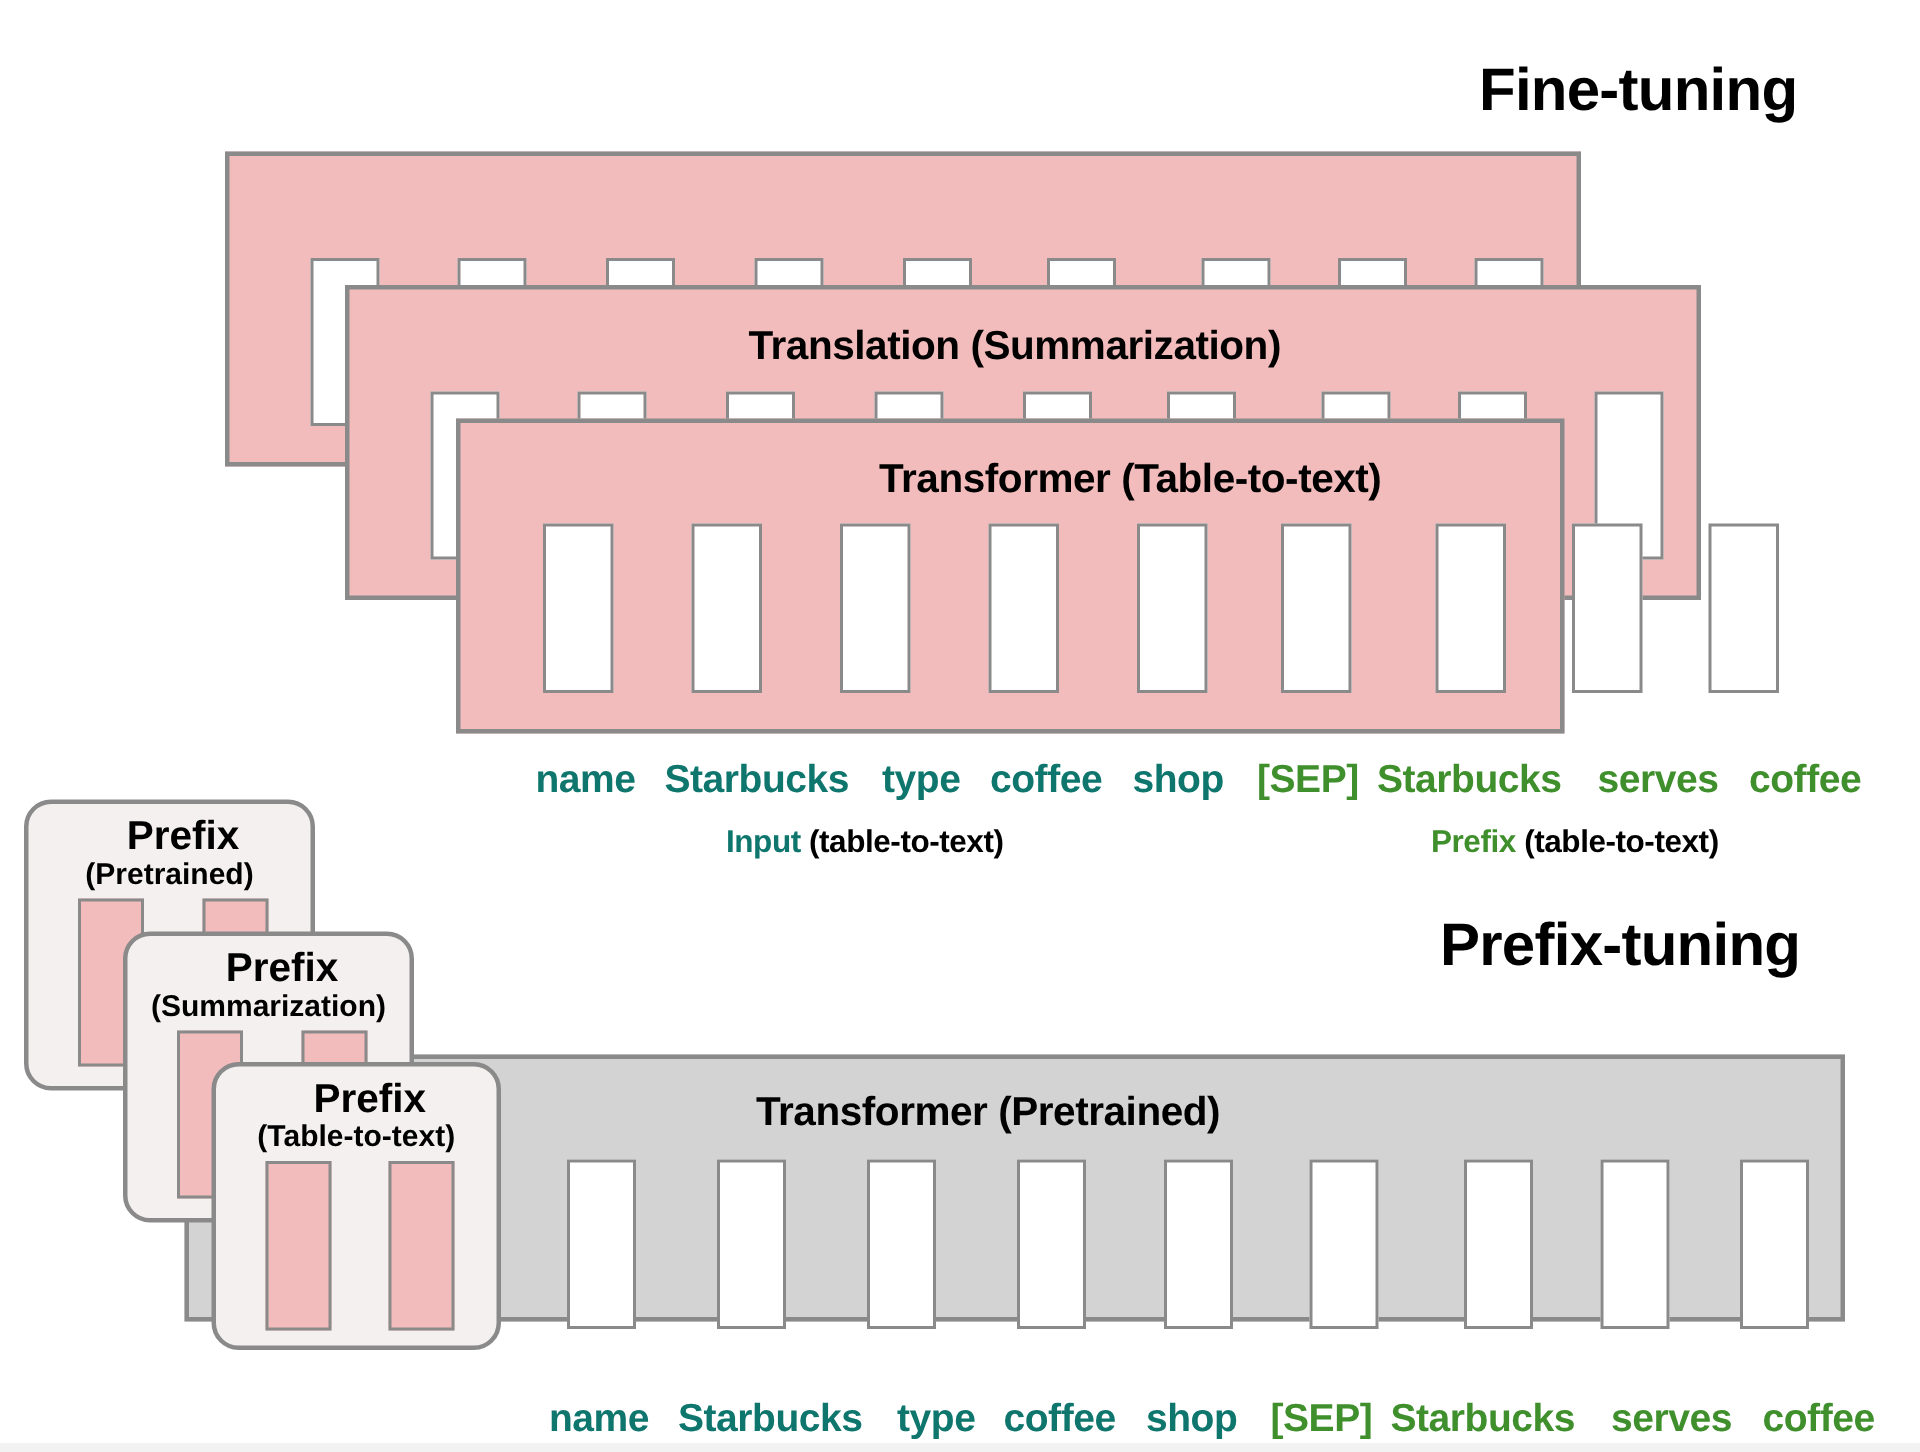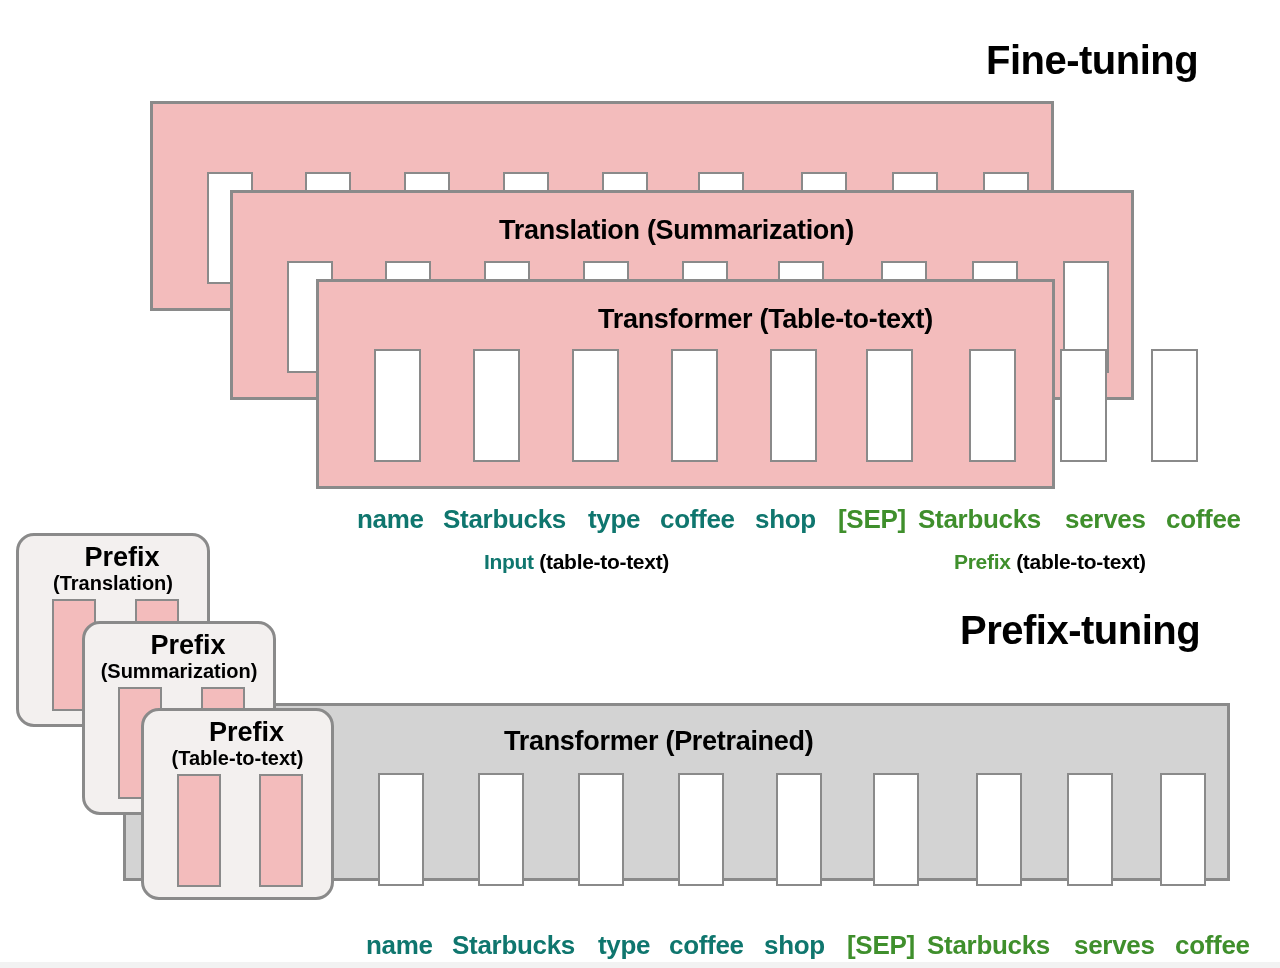--- a/index.html
+++ b/index.html
@@ -44,21 +44,21 @@
   <div class="slot" style="left:152px; top:68px; width:46px; height:112px;"></div>
   <div class="slot" style="left:251px; top:68px; width:46px; height:112px;"></div>
   <div class="slot" style="left:350px; top:68px; width:46px; height:112px;"></div>
   <div class="slot" style="left:449px; top:68px; width:46px; height:112px;"></div>
   <div class="slot" style="left:545px; top:68px; width:46px; height:112px;"></div>
   <div class="slot" style="left:648px; top:68px; width:46px; height:112px;"></div>
   <div class="slot" style="left:739px; top:68px; width:46px; height:112px;"></div>
   <div class="slot" style="left:830px; top:68px; width:46px; height:112px;"></div>
 </div>
 
-<div class="tbox" style="left:316px; top:279px; width:739px; height:210px;">
+<div class="tbox" style="left:304px; top:279px; width:739px; height:210px;">
   <div class="tlabel" style="left:279px; top:22px;">Transformer (Table-to-text)</div>
   <div class="slot" style="left:55px; top:67px; width:47px; height:113px;"></div>
   <div class="slot" style="left:154px; top:67px; width:47px; height:113px;"></div>
   <div class="slot" style="left:253px; top:67px; width:47px; height:113px;"></div>
   <div class="slot" style="left:352px; top:67px; width:47px; height:113px;"></div>
   <div class="slot" style="left:451px; top:67px; width:47px; height:113px;"></div>
   <div class="slot" style="left:547px; top:67px; width:47px; height:113px;"></div>
   <div class="slot" style="left:650px; top:67px; width:47px; height:113px;"></div>
   <div class="slot" style="left:741px; top:67px; width:47px; height:113px;"></div>
   <div class="slot" style="left:832px; top:67px; width:47px; height:113px;"></div>
@@ -93,21 +93,21 @@
   <div class="slot" style="left:552px; top:67px; width:46px; height:113px;"></div>
   <div class="slot" style="left:650px; top:67px; width:46px; height:113px;"></div>
   <div class="slot" style="left:747px; top:67px; width:46px; height:113px;"></div>
   <div class="slot" style="left:850px; top:67px; width:46px; height:113px;"></div>
   <div class="slot" style="left:941px; top:67px; width:46px; height:113px;"></div>
   <div class="slot" style="left:1034px; top:67px; width:46px; height:113px;"></div>
 </div>
 
 <div class="pbox" style="left:16px; top:533px; width:194px; height:194px;">
   <div class="ptitle" style="top:6px;">Prefix</div>
-  <div class="psub" style="top:36px;">(Translation)</div>
+  <div class="psub" style="top:36px;">(Pretrained)</div>
   <div class="pslot" style="left:33px; top:63px; width:44px; height:112px;"></div>
   <div class="pslot" style="left:116px; top:63px; width:44px; height:112px;"></div>
 </div>
 
 <div class="pbox" style="left:82px; top:621px; width:194px; height:194px;">
   <div class="ptitle" style="top:6px;">Prefix</div>
   <div class="psub" style="top:36px;">(Summarization)</div>
   <div class="pslot" style="left:33px; top:63px; width:44px; height:112px;"></div>
   <div class="pslot" style="left:116px; top:63px; width:44px; height:112px;"></div>
 </div>

